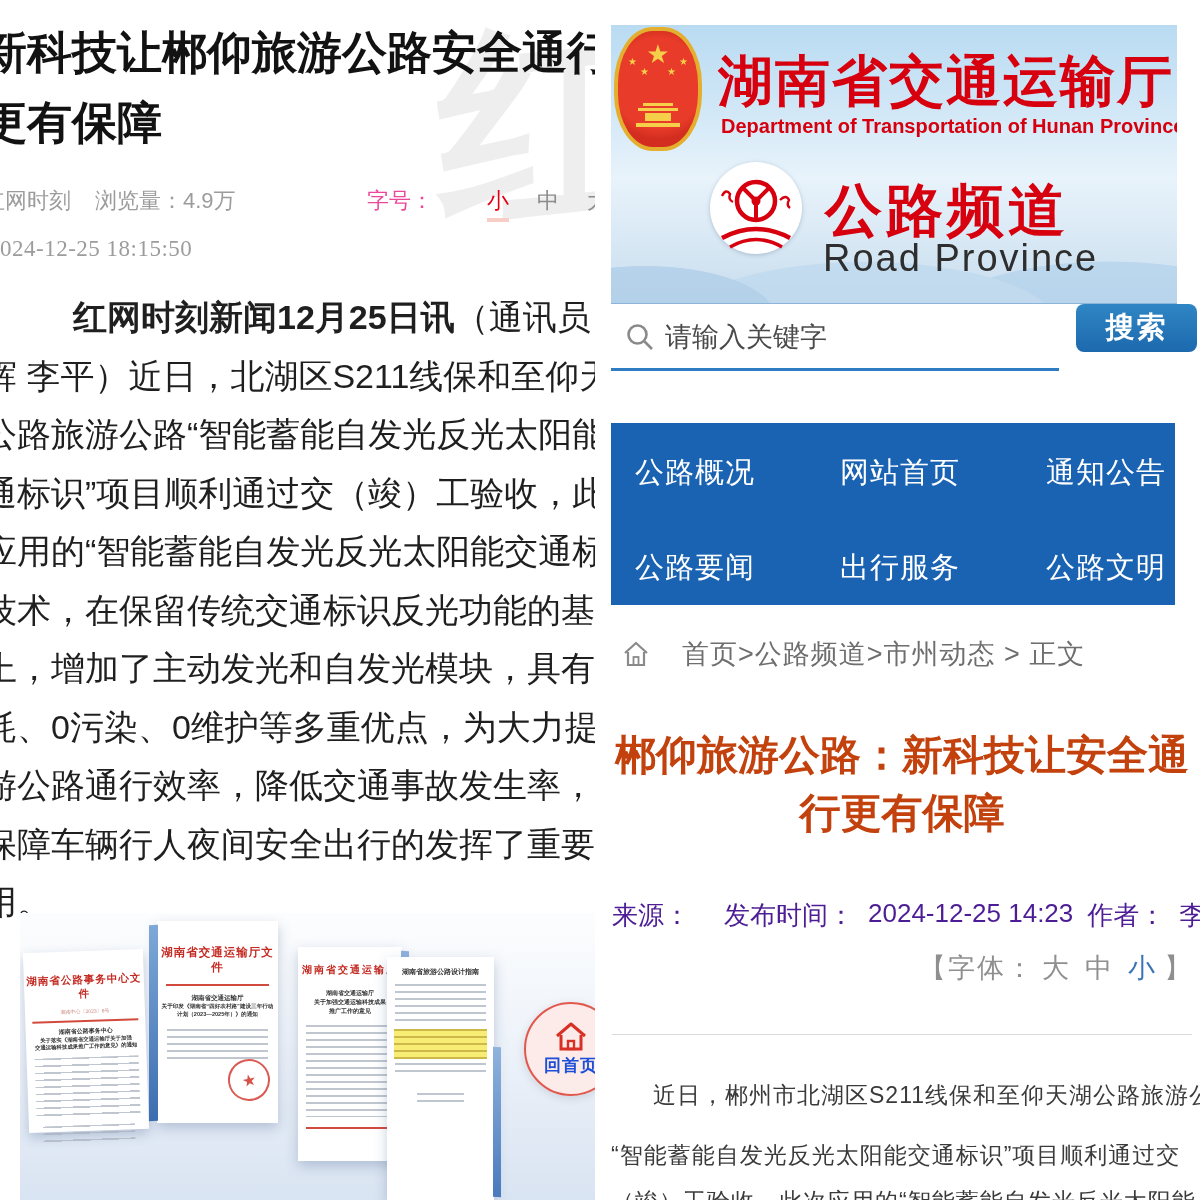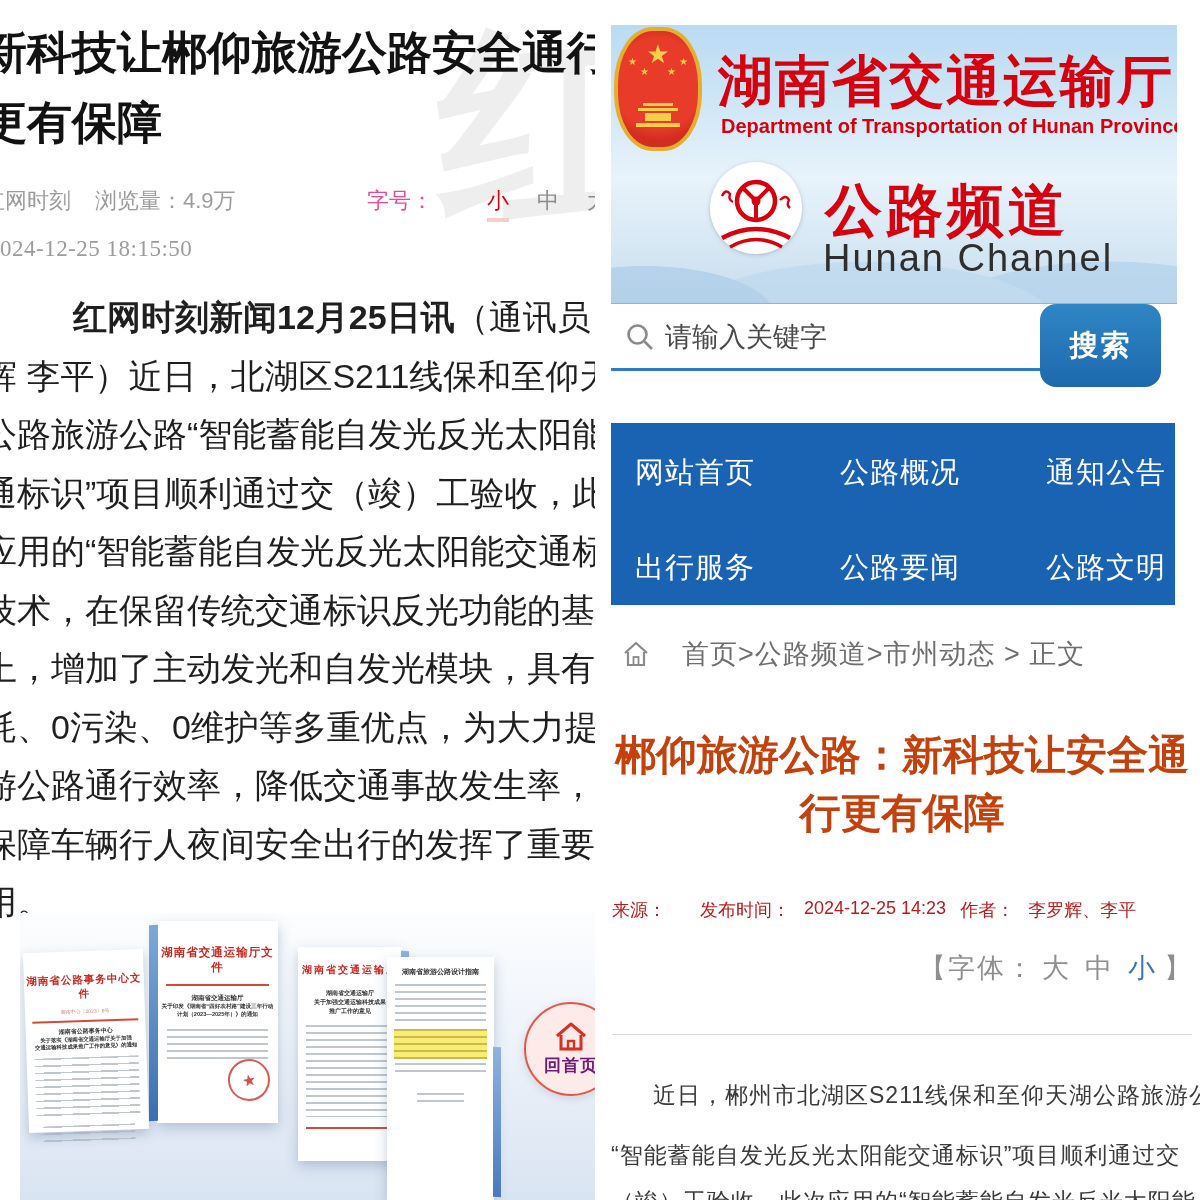--- a/index.html
+++ b/index.html
@@ -49,21 +49,21 @@
   #doc4{left:367px;top:44px;width:107px;height:243px;}
   #doc4::after{content:"";position:absolute;right:-7px;top:90px;width:8px;height:150px;
     background:linear-gradient(180deg,#8fb3dd,#4a79bd);transform:skewY(2deg);}
   .seal{position:absolute;right:8px;bottom:22px;width:38px;height:38px;border:2px solid rgba(208,50,40,.8);
     border-radius:50%;color:rgba(208,50,40,.85);font-size:16px;display:flex;align-items:center;
     justify-content:center;transform:rotate(-12deg);}
   .home-btn{position:absolute;left:524px;top:1002px;width:90px;height:90px;border-radius:50%;
     background:rgba(252,234,232,.96);border:2px solid #e2574d;z-index:6;display:flex;
     flex-direction:column;align-items:center;justify-content:center;cursor:pointer;
     box-shadow:0 2px 10px rgba(0,0,0,.12);}
-  .home-btn .hb-label{font-size:17px;font-weight:700;color:#701a75;margin-top:1px;letter-spacing:1px;}
+  .home-btn .hb-label{font-size:17px;font-weight:700;color:#1d4ed8;margin-top:1px;letter-spacing:1px;}
 
   
   .banner{position:absolute;left:0;top:25px;width:566px;height:278px;overflow:hidden;
     background:linear-gradient(180deg,#b9dbf2 0%,#cfe6f6 28%,#e8f3fb 55%,#d5e6f3 82%,#c9ddee 100%);
     border-bottom:1px solid #8cb4d8;}
   .mountains{position:absolute;left:0;bottom:0;width:100%;height:120px;opacity:.65;background:
     radial-gradient(190px 75px at 6% 112%, #a9cbe8 68%, transparent 69%),
     radial-gradient(280px 95px at 45% 120%, #bdd8ee 68%, transparent 69%),
     radial-gradient(250px 85px at 88% 114%, #b0d1ec 68%, transparent 69%);}
   .emblem{position:absolute;left:3px;top:2px;width:80px;height:116px;border-radius:44%/46%;
@@ -83,33 +83,33 @@
     letter-spacing:4px;white-space:nowrap;}
   .b-channel-en{position:absolute;left:212px;top:212px;font-size:38px;font-weight:500;color:#2e2e2e;
     letter-spacing:2px;white-space:nowrap;}
   .search-row{position:absolute;left:0;top:304px;width:566px;height:67px;}
   .search-box{position:absolute;left:0;top:0;width:448px;height:67px;background:#fff;
     border-bottom:3px solid #2e7cc1;box-sizing:border-box;}
   .search-box input{position:absolute;left:52px;top:10px;width:380px;height:44px;border:none;
     outline:none;font-size:27px;color:#333;background:transparent;font-family:"Liberation Sans",sans-serif;}
   .search-box input::placeholder{color:#4a4a4a;opacity:1;}
   .search-icon{position:absolute;left:14px;top:18px;}
-  .search-btn{position:absolute;left:429px;top:0;width:121px;height:83px;border:none;cursor:pointer;
+  .search-btn{position:absolute;left:465px;top:0;width:121px;height:48px;border:none;cursor:pointer;
     background:linear-gradient(180deg,#2f86c4,#1d69ae);color:#fff;font-size:29px;font-weight:700;
-    border-radius:16px;letter-spacing:2px;font-family:"Liberation Sans",sans-serif;}
+    border-radius:8px;letter-spacing:2px;font-family:"Liberation Sans",sans-serif;}
   .nav{position:absolute;left:0;top:423px;width:564px;height:182px;background:#1a63b2;
     display:grid;grid-template-columns:205px 206px 1fr;grid-auto-rows:30px;row-gap:65px;
     padding:30px 0 0 24px;box-sizing:border-box;}
   .nav .nav-item{color:#fff;font-size:29px;letter-spacing:1px;cursor:pointer;white-space:nowrap;}
   .breadcrumb{position:absolute;left:11px;top:636px;display:flex;align-items:center;
     color:#6e6e6e;font-size:27px;letter-spacing:1px;}
   .breadcrumb .bc-text{margin-left:32px;white-space:nowrap;}
   .r-title{position:absolute;left:0;top:726px;width:582px;text-align:center;font-size:41px;
     font-weight:800;color:#c2410c;line-height:58px;}
-  .r-meta{position:absolute;left:1px;top:898px;width:588px;font-size:18px;color:#b91c1c;
+  .r-meta{position:absolute;left:1px;top:898px;width:588px;font-size:26px;color:#4c1d95;
     white-space:nowrap;display:flex;}
   .r-meta span{margin-right:14px;}
   .r-meta .gap{margin-right:34px;}
   .r-fontrow{position:absolute;left:0;top:950px;width:582px;text-align:right;font-size:27px;
     color:#8f8f8f;letter-spacing:2px;}
   .r-fontrow .fz{margin:0 7px;cursor:pointer;}
   .r-fontrow .fz.blue{color:#3b74b5;}
   .r-divider{position:absolute;left:1px;top:1034px;width:580px;height:1px;background:#d9d9d9;}
   .r-body-line{position:absolute;left:0;font-size:23px;color:#3a3a3a;white-space:nowrap;
     letter-spacing:1px;line-height:34px;}
@@ -241,40 +241,40 @@
         <line x1="46" y1="39" x2="33" y2="26" stroke="#d6000f" stroke-width="4"></line>
         <line x1="46" y1="39" x2="59" y2="26" stroke="#d6000f" stroke-width="4"></line>
         <line x1="46" y1="39" x2="46" y2="57" stroke="#d6000f" stroke-width="4"></line>
         <path d="M12 76 Q46 58 80 76" fill="none" stroke="#d6000f" stroke-width="4.5"></path>
         <path d="M20 85 Q46 70 72 85" fill="none" stroke="#d6000f" stroke-width="3.5"></path>
         <path d="M12 34 q4 -8 8 -2 q-2 6 3 8" fill="none" stroke="#d6000f" stroke-width="2.4"></path>
         <path d="M70 38 q6 -6 9 0 q-3 5 1 8" fill="none" stroke="#d6000f" stroke-width="2.4"></path>
       </svg>
     </div>
     <div class="b-channel">公路频道</div>
-    <div class="b-channel-en">Hunan Channel</div>
+    <div class="b-channel-en">Road Province</div>
   </div>
 
   <div class="search-row">
     <div class="search-box">
       <svg class="search-icon" width="30" height="30" viewBox="0 0 30 30">
         <circle cx="12.5" cy="12.5" r="9" fill="none" stroke="#8a8a8a" stroke-width="2.6"></circle>
         <line x1="19.5" y1="19.5" x2="27" y2="27" stroke="#8a8a8a" stroke-width="2.6"></line>
       </svg>
       <input type="text" placeholder="请输入关键字" style="">
     </div>
     <button class="search-btn">搜索</button>
   </div>
 
   <div class="nav">
+      <div class="nav-item">公路概况</div>
       <div class="nav-item">网站首页</div>
-      <div class="nav-item">公路概况</div>
       <div class="nav-item">通知公告</div>
+      <div class="nav-item">公路要闻</div>
       <div class="nav-item">出行服务</div>
-      <div class="nav-item">公路要闻</div>
       <div class="nav-item">公路文明</div>
     </div>
 
   <div class="breadcrumb">
     <svg width="28" height="28" viewBox="0 0 28 28">
       <path d="M3 13 L14 3 L25 13" fill="none" stroke="#8a8a8a" stroke-width="2.2" stroke-linejoin="round"></path>
       <path d="M6 12 V25 H22 V12" fill="none" stroke="#8a8a8a" stroke-width="2.2"></path>
       <rect x="11.5" y="17" width="5" height="8" fill="none" stroke="#8a8a8a" stroke-width="1.8"></rect>
     </svg>
     <span class="bc-text">首页&gt;公路频道&gt;市州动态 &gt; 正文</span>

